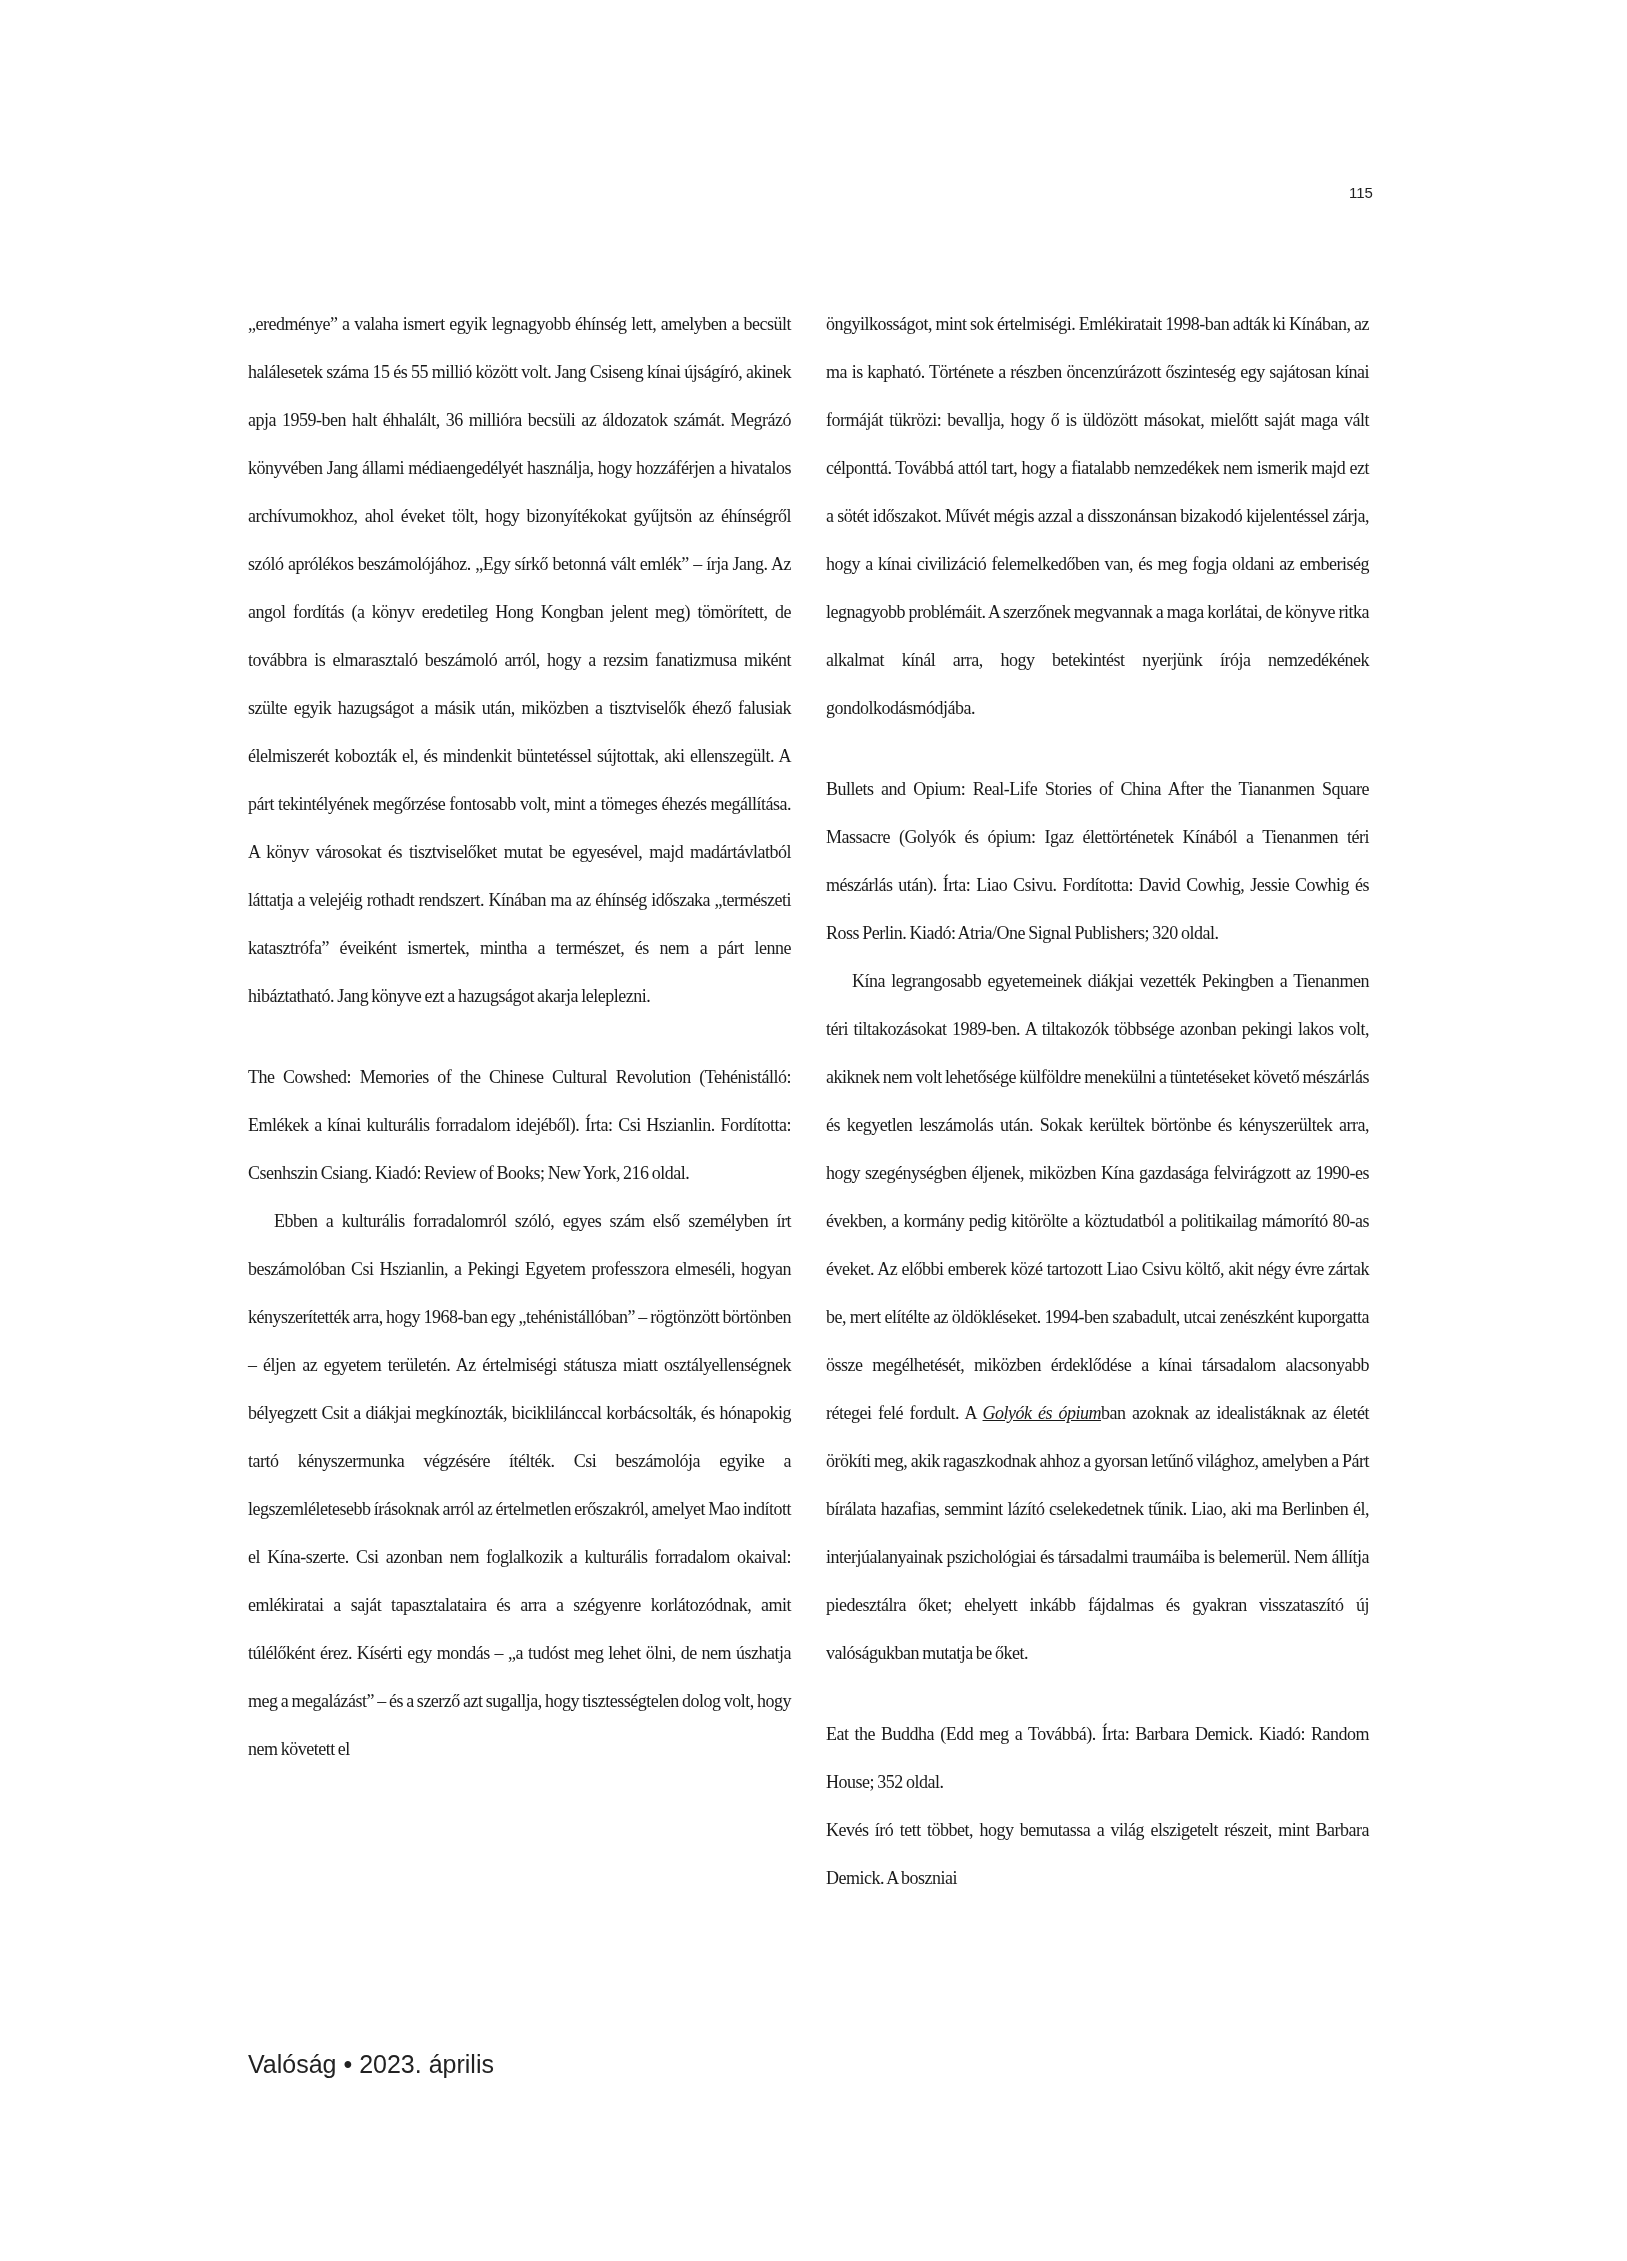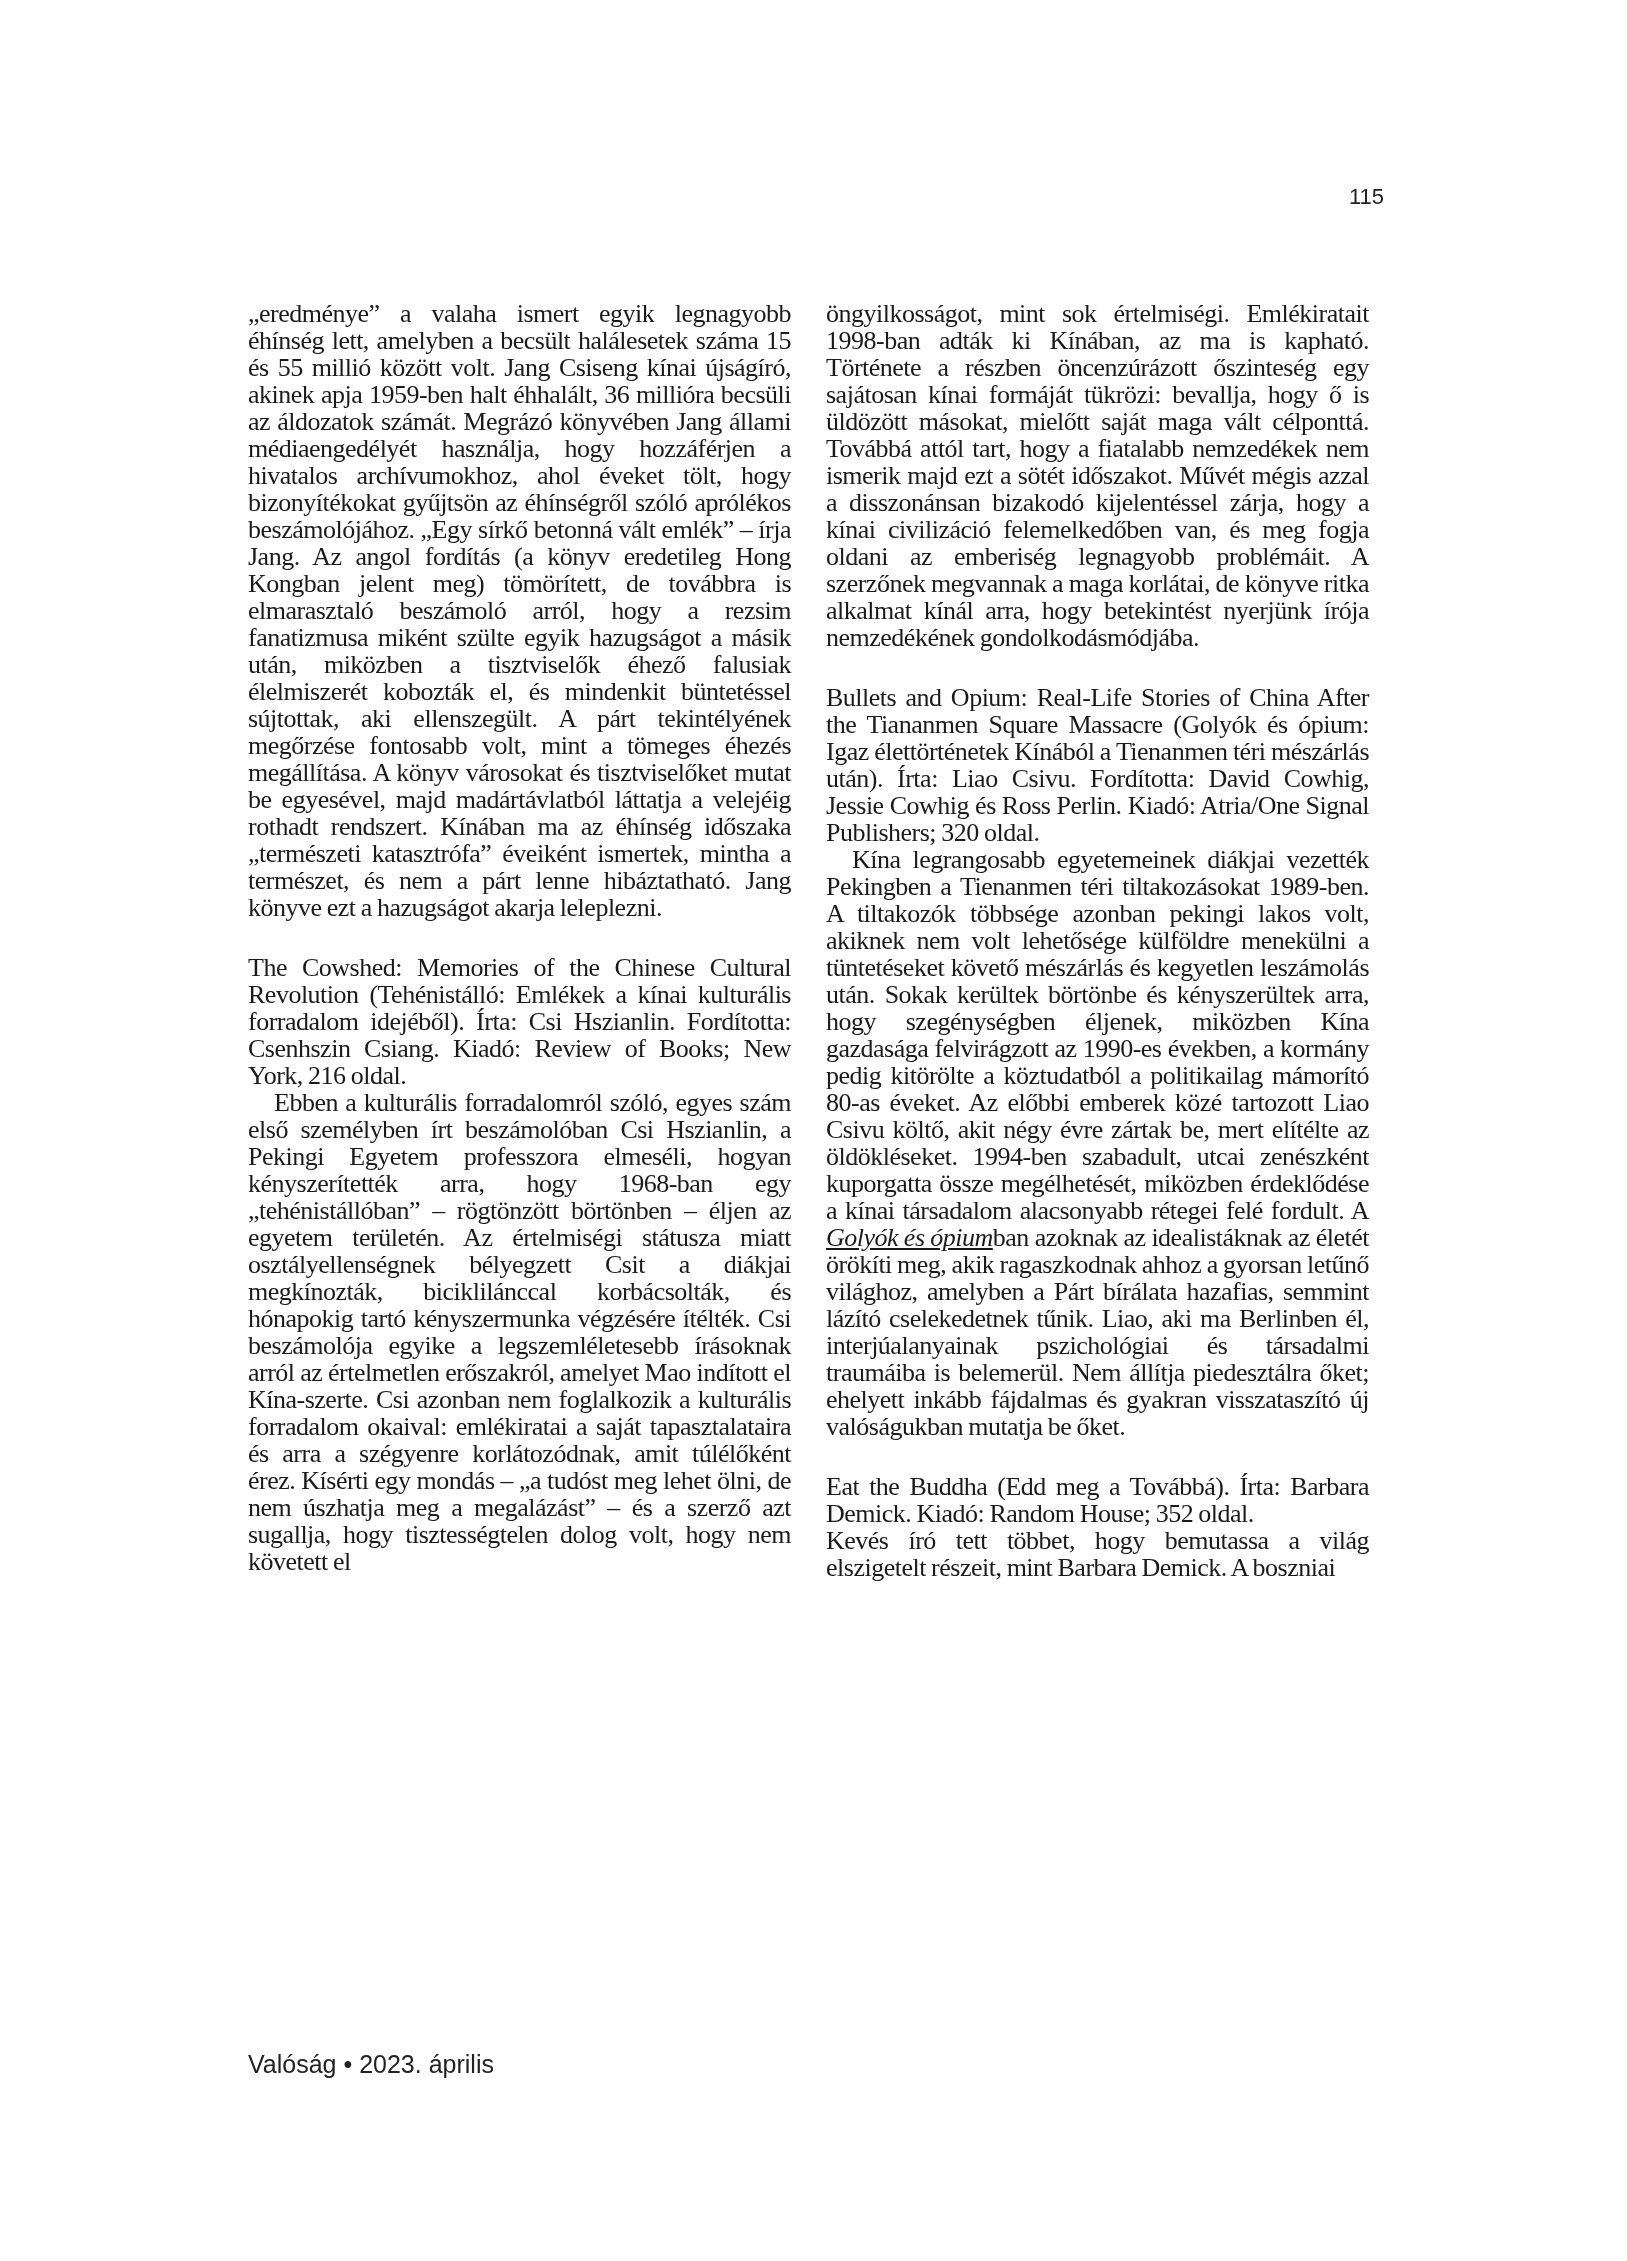--- a/index.html
+++ b/index.html
@@ -1,25 +1,25 @@
 <!DOCTYPE html>
 <html style="font-size:12.3px"><head>
 <meta charset="utf-8">
 <style>
   html, body { margin: 0; padding: 0; background: #ffffff; }
   body { width: 1628px; height: 2261px; position: relative; overflow: hidden; color: #1a1a1a; }
   .page-number {
     position: absolute; left: 1349px; top: 184px;
     font-family: "Liberation Sans", "DejaVu Sans", sans-serif;
-    font-size: 22px; color: #222;
+    font-size: 15px; color: #222;
   }
   .column {
     position: absolute; top: 300px; width: 543px;
     font-family: "Liberation Serif", "DejaVu Serif", serif;
-    font-size: 26px; line-height: 27px;
+    font-size: 18px; line-height: 48px;
     text-align: justify; hyphens: manual;
     letter-spacing: -0.5px; word-spacing: -0.8px;
   }
   .col-left { left: 248px; }
   .col-right { left: 826px; }
   .para { margin: 0; }
   .para.indent { text-indent: 26px; }
   .gap { height: 33px; }
   .book-ref { margin: 0; }
   .book-title { }

